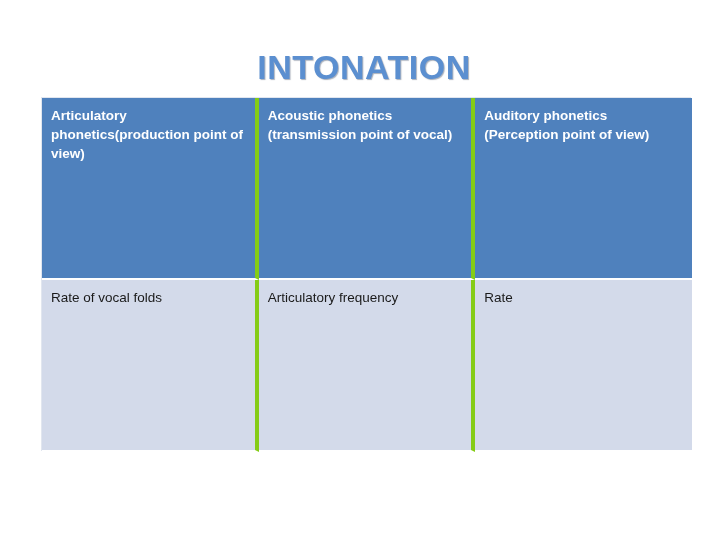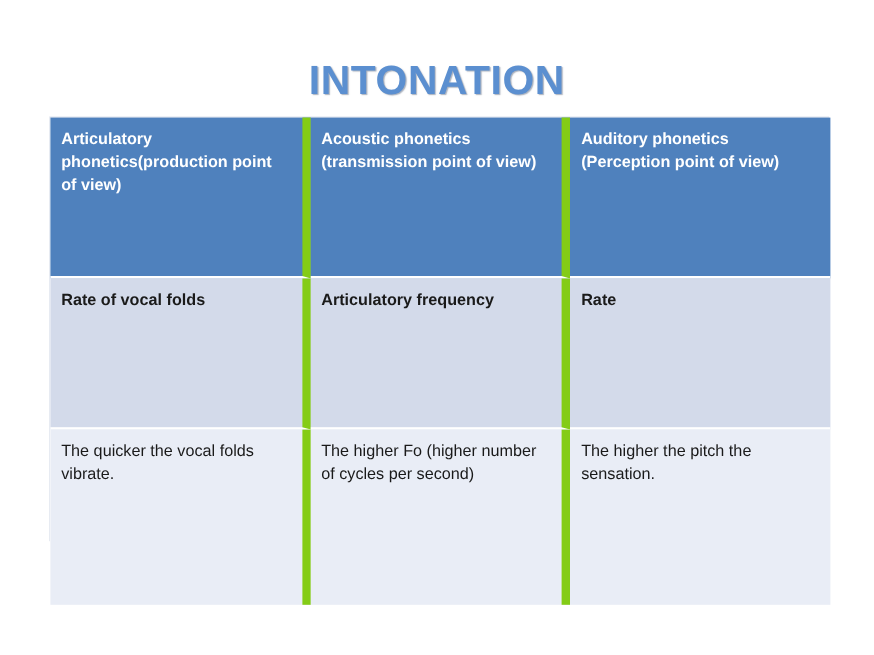--- a/index.html
+++ b/index.html
@@ -54,21 +54,21 @@
     border-spacing: 0;
     table-layout: fixed;
   }
 
   .ptable td {
     vertical-align: top;
     padding: 8px 9px 8px 9px;
     font-size: 13.5px;
     line-height: 19px;
     color: #1a1a1a;
-    border-right: 7px solid #84cc16;
+    border-right: 4px solid #84cc16;
     border-bottom: 2px solid #ffffff;
   }
   .ptable td.last-col {
     border-right: none;
     margin-top: 44px;
   }
   .ptable tr.row-last td {
     border-bottom: none;
   }
 
@@ -79,21 +79,20 @@
     font-weight: bold;
     font-size: 13.5px;
     line-height: 19px;
     height: 116px;
   }
 
   
   .ptable tr.row-2 td {
     background: #d3daea;
     height: 108px;
-    font-weight: bold;
   }
 
   
   .ptable tr.row-3 td {
     background: #e9edf6;
     height: 130px;
   }
 
   .cell-text {
     display: block;
@@ -107,47 +106,36 @@
   <div class="slide-title">INTONATION</div>
 
   <div class="table-wrap">
     <table class="ptable">
       <tbody>
         <tr class="header-row">
           <td>
             <span class="cell-text">Articulatory phonetics(production point of view)</span>
           </td>
           <td>
-            <span class="cell-text">Acoustic phonetics (transmission point of view)</span>
+            <span class="cell-text">Acoustic phonetics (transmission point of vocal)</span>
           </td>
           <td class="last-col">
             <span class="cell-text">Auditory phonetics (Perception point of view)</span>
           </td>
         </tr>
 
         <tr class="row-2">
           <td>
             <span class="cell-text">Rate of vocal folds</span>
           </td>
           <td>
             <span class="cell-text">Articulatory frequency</span>
           </td>
           <td class="last-col">
             <span class="cell-text">Rate</span>
           </td>
         </tr>
 
-        <tr class="row-3 row-last">
-          <td>
-            <span class="cell-text">The quicker the vocal folds vibrate.</span>
-          </td>
-          <td>
-            <span class="cell-text">The higher Fo (higher number of cycles per second)</span>
-          </td>
-          <td class="last-col">
-            <span class="cell-text">The higher the pitch the sensation.</span>
-          </td>
-        </tr>
       </tbody>
     </table>
   </div>
 
 </div>
 
 </body></html>

